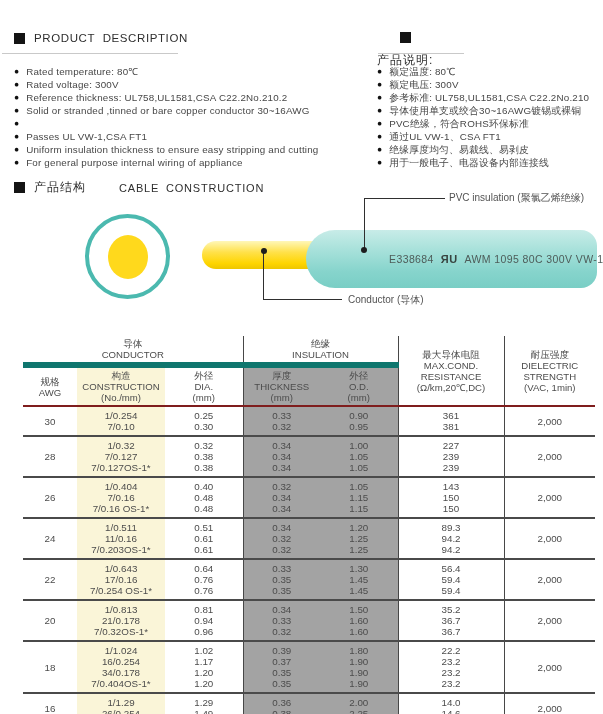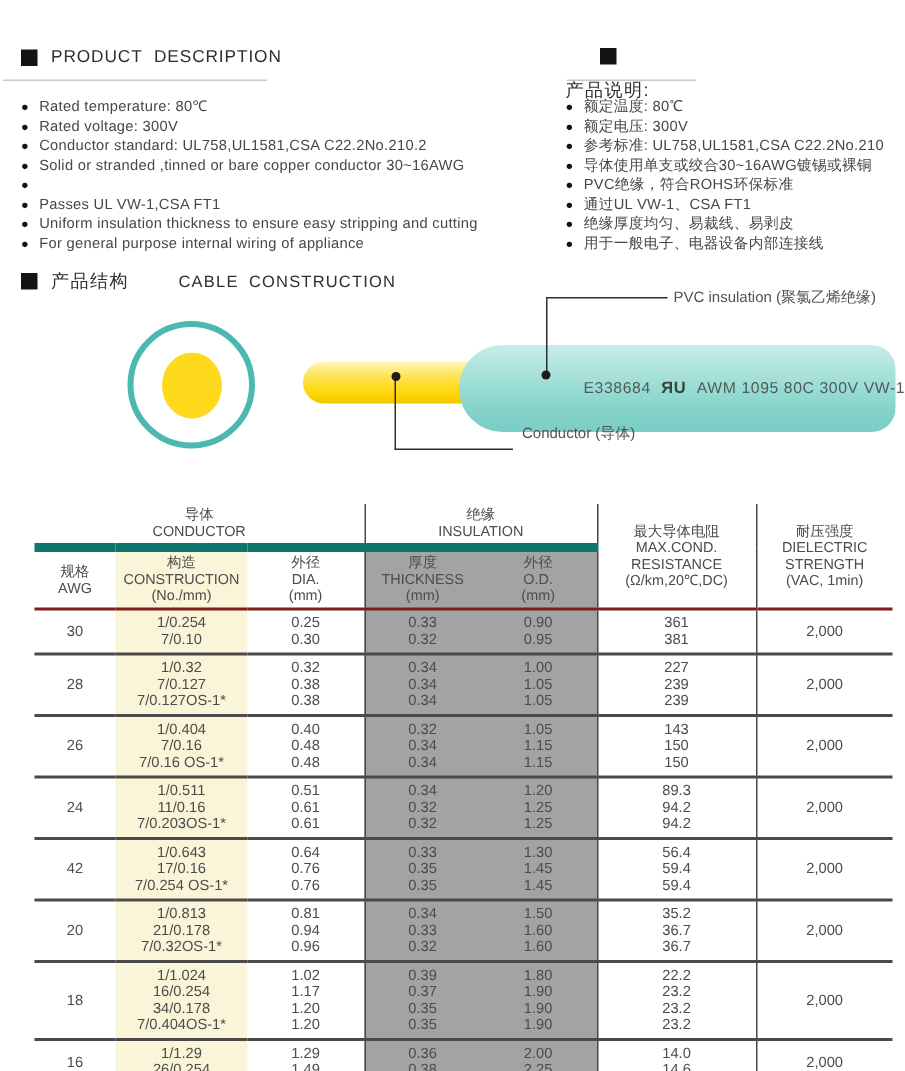--- a/index.html
+++ b/index.html
@@ -66,21 +66,21 @@
       <div class="bi">
         <span class="dot">●</span>
         <span class="bt">Rated temperature: 80℃</span>
       </div>
       <div class="bi">
         <span class="dot">●</span>
         <span class="bt">Rated voltage: 300V</span>
       </div>
       <div class="bi">
         <span class="dot">●</span>
-        <span class="bt">Conductor standard: UL758,UL1581,CSA C22.2No.210.2</span>
+        <span class="bt">Reference thickness: UL758,UL1581,CSA C22.2No.210.2</span>
       </div>
       <div class="bi">
         <span class="dot">●</span>
         <span class="bt">Solid or stranded ,tinned or bare copper conductor 30~16AWG</span>
       </div>
       <div class="bi">
         <span class="dot">●</span>
       </div>
       <div class="bi">
         <span class="dot">●</span>
@@ -155,21 +155,21 @@
   </div>
 
   <div class="cl-line" style="left:364px; top:198px; width:81px; height:1px;"></div>
   <div class="cl-line" style="left:364px; top:198px; width:1px; height:52px;"></div>
   <div class="cl-dot" style="left:361px; top:247px;"></div>
   <div class="cl-label" style="left:449px; top:191px;">PVC insulation (聚氯乙烯绝缘)</div>
 
   <div class="cl-dot" style="left:261px; top:248px;"></div>
   <div class="cl-line" style="left:263px; top:251px; width:1px; height:49px;"></div>
   <div class="cl-line" style="left:263px; top:299px; width:79px; height:1px;"></div>
-  <div class="cl-label" style="left:348px; top:282px;">Conductor (导体)</div>
+  <div class="cl-label" style="left:348px; top:293px;">Conductor (导体)</div>
 
   <table class="spec">
     <colgroup>
       <col style="width:54px">
         <col style="width:88px">
         <col style="width:78px">
       <col style="width:77px">
         <col style="width:78px">
         <col style="width:106px">
         <col style="width:91px">
@@ -272,21 +272,21 @@
 0.32</td>
           <td class="hl-b">1.20
 1.25
 1.25</td>
           <td class="vl">89.3
 94.2
 94.2</td>
           <td class="vl">2,000</td>
         </tr>
         <tr>
-          <td>42</td>
+          <td>22</td>
           <td class="hl-y">1/0.643
 17/0.16
 7/0.254 OS-1*</td>
           <td>0.64
 0.76
 0.76</td>
           <td class="hl-b vl">0.33
 0.35
 0.35</td>
           <td class="hl-b">1.30

